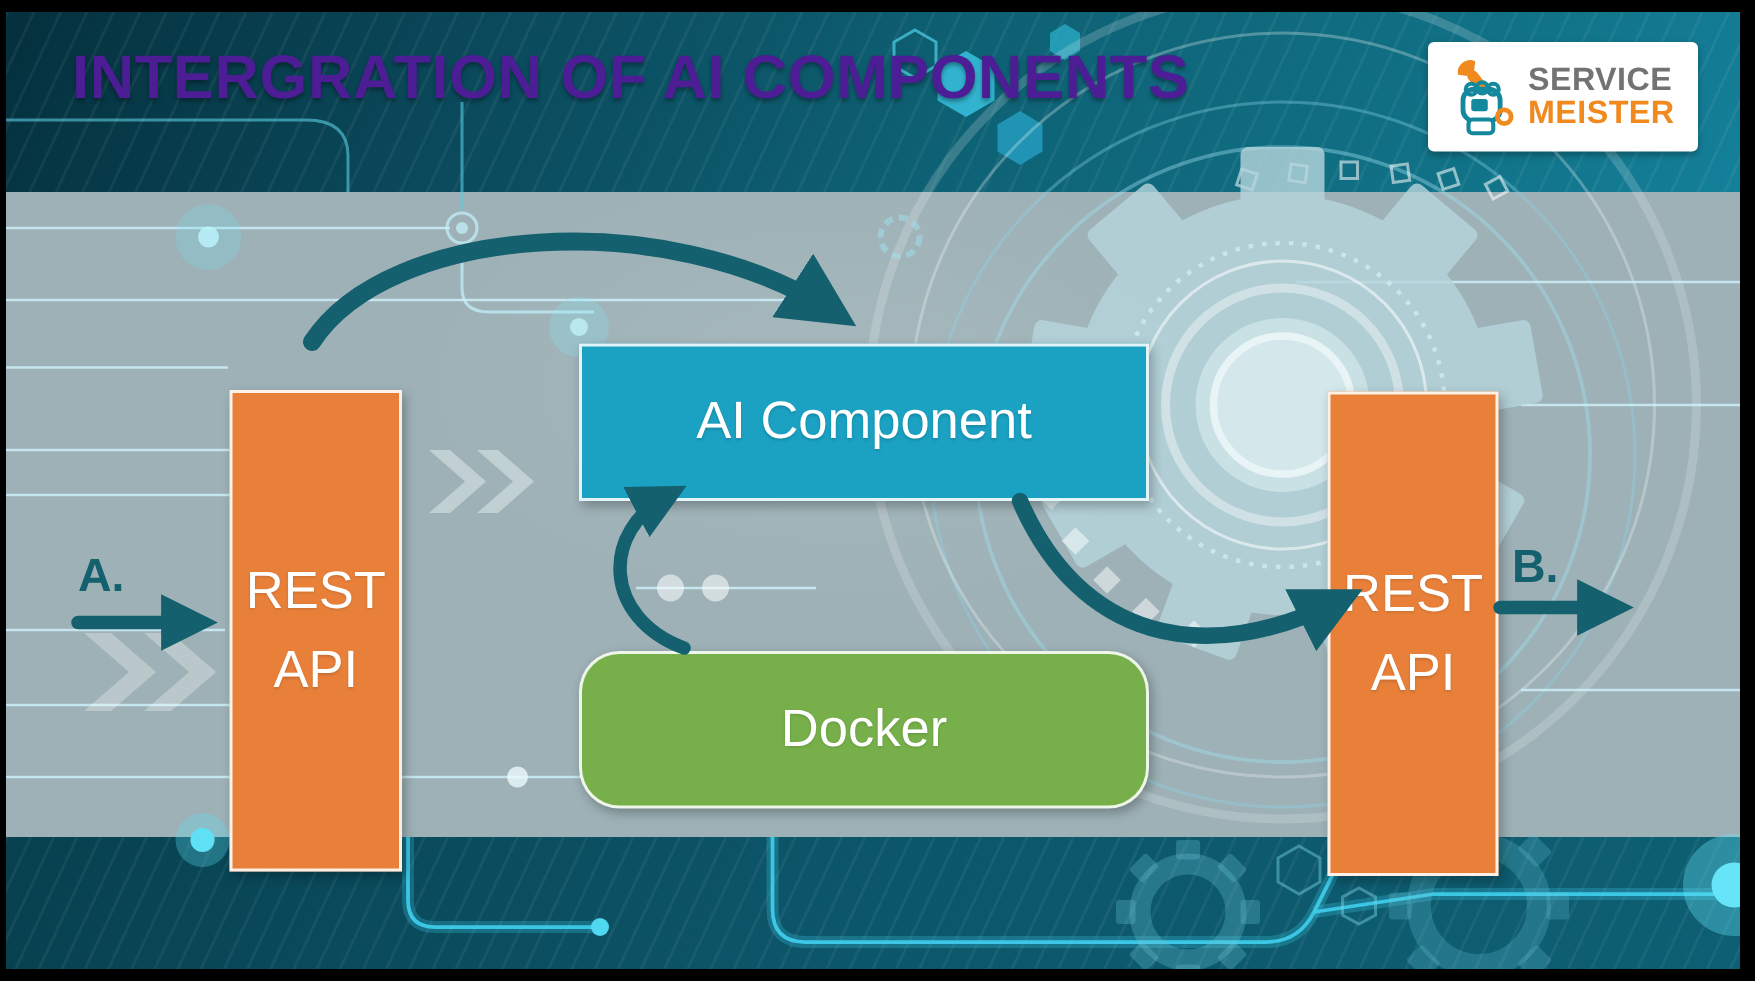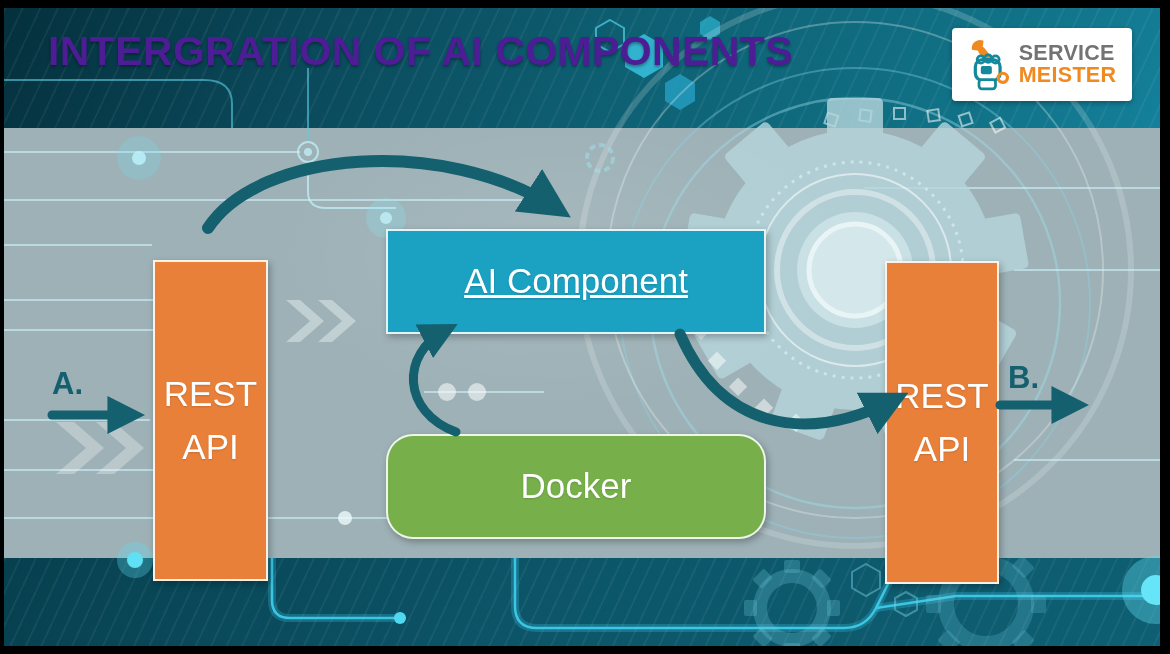--- a/index.html
+++ b/index.html
@@ -17,21 +17,21 @@
     background:linear-gradient(115deg,#07404f 0%,#0c5568 45%,#0e5f73 100%);}
   .band-bottom::after{content:"";position:absolute;inset:0;
     background:repeating-linear-gradient(115deg,rgba(255,255,255,0.05) 0 2px,transparent 2px 14px);}
   
   svg.decor{position:absolute;left:0;top:0;z-index:1;pointer-events:none;}
   .node{position:absolute;z-index:2;display:flex;align-items:center;justify-content:center;
     color:#fff;border:2px solid rgba(255,255,255,0.88);box-shadow:2px 3px 7px rgba(0,0,0,0.28);
     text-align:center;}
   .node .lbl{font-size:35px;font-weight:400;line-height:1.5;text-shadow:0 1px 2px rgba(0,0,0,0.15);}
   .node-orange{background:#e8803a;margin-top:32px;}
-  .node-blue{background:#1ba1c2;text-decoration:underline;}
+  .node-blue{background:#1ba1c2;}
   .node-green{background:#77b04a;border-radius:27px;}
   svg.arrows{position:absolute;left:0;top:0;z-index:3;pointer-events:none;}
   .flow-label{position:absolute;z-index:3;color:#14606e;font-weight:700;font-size:31px;}
   
   .title{position:absolute;left:44px;top:20px;z-index:2;color:#4c1d95;font-size:41px;
     font-weight:700;letter-spacing:0.4px;text-shadow:0 2px 3px rgba(0,0,0,0.35);white-space:nowrap;}
   
   .logo-card{position:absolute;left:948px;top:20px;width:180px;height:73px;background:#fff;
     border-radius:4px;z-index:2;display:flex;align-items:center;justify-content:center;gap:7px;
     box-shadow:0 2px 5px rgba(0,0,0,0.3);}

